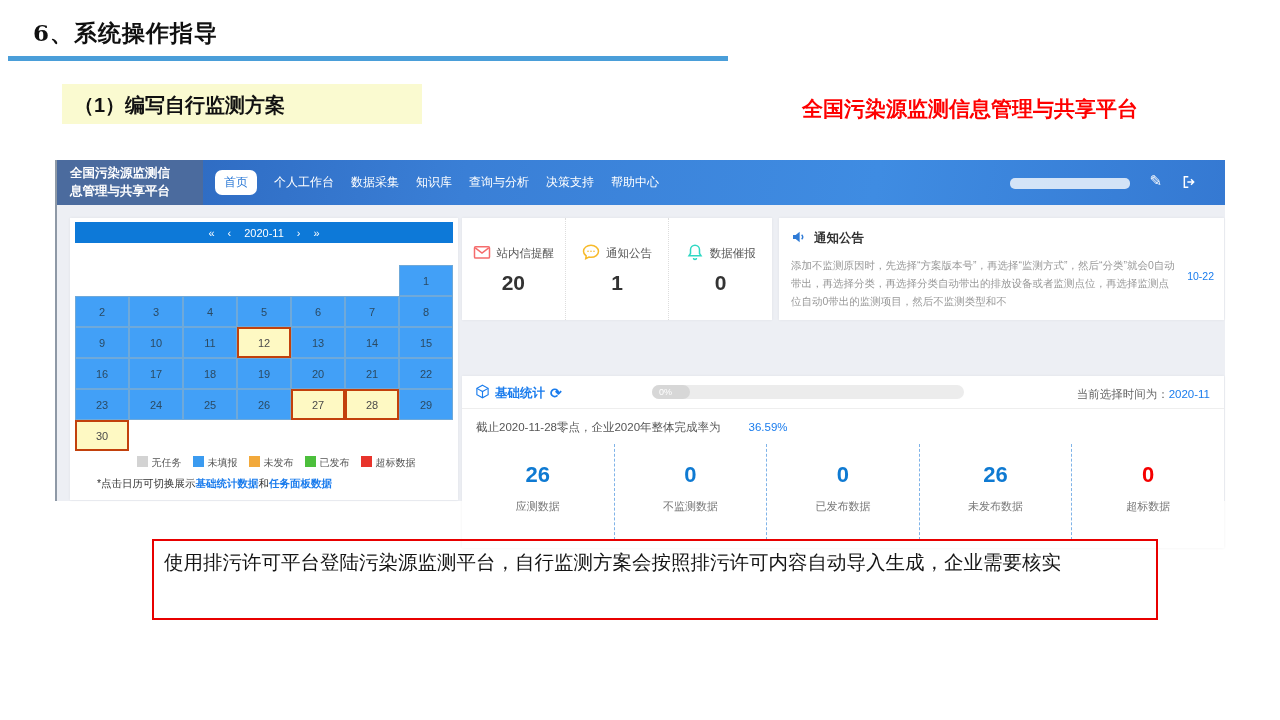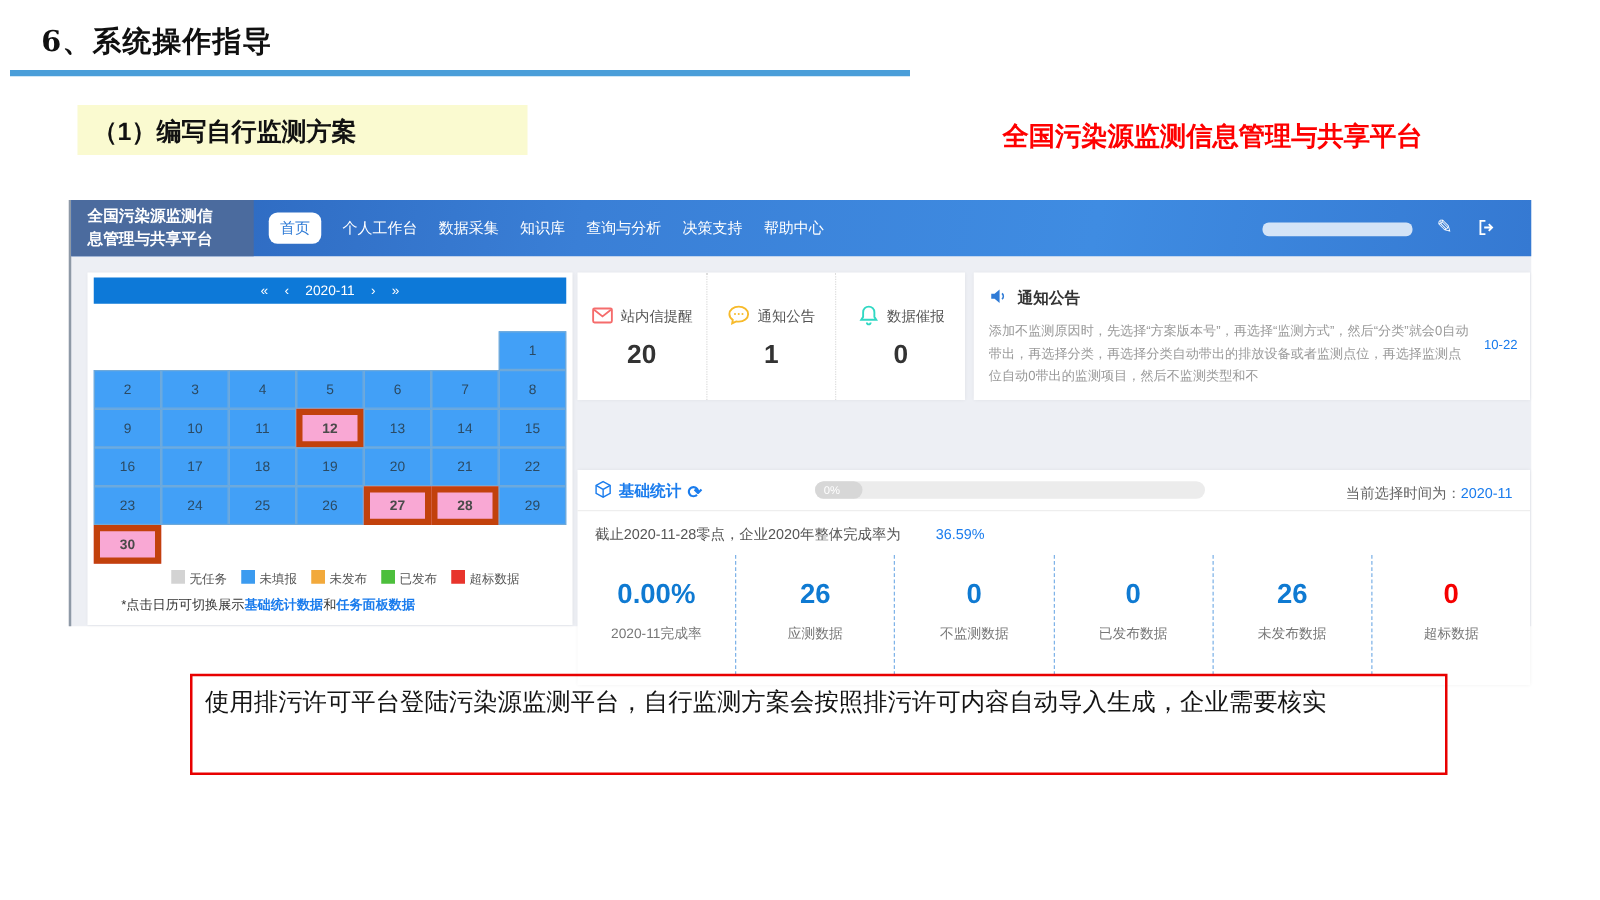--- a/index.html
+++ b/index.html
@@ -38,21 +38,21 @@
   .cal-head { position:absolute; left:5px; right:5px; top:4px; height:21px; background:#0d79d8;
               color:#fff; font-size:11px; display:flex; align-items:center; justify-content:center; gap:13px; }
   .cal-head span { cursor:pointer; }
   .cal-weekdays { position:absolute; left:5px; right:5px; top:29px; display:grid;
                   grid-template-columns:repeat(7,1fr); gap:6px; }
   .wd { background:#f6f6f6; height:16px; line-height:16px; text-align:center; font-size:10px; color:#555; }
   .cal-grid { position:absolute; left:5px; right:5px; top:47px; display:grid;
               grid-template-columns:repeat(7,1fr); grid-auto-rows:31px; }
   .cal-cell { font-size:11px; display:flex; align-items:center; justify-content:center; }
   .cal-cell.blue { background:#42a0f7; border:1px solid #6fa9d9; color:#2b4a63; cursor:pointer; }
-  .cal-cell.gray { background:#f9a8d4; border:5px solid #c2410c; color:#4a4a4a; cursor:pointer;font-weight:bold; }
+  .cal-cell.gray { background:#fef9c3; border:2px solid #c2410c; color:#4a4a4a; cursor:pointer; }
   .cal-legend { position:absolute; left:0; right:0; top:238px; display:flex; justify-content:center;
                 align-items:center; gap:11px; font-size:10px; color:#555;margin-left:24px; }
   .cal-legend .sw { display:inline-block; width:11px; height:11px; margin-right:4px; vertical-align:-1px; }
   .cal-note { position:absolute; left:27px; top:259px; font-size:10.5px; color:#333; }
   .cal-note b { color:#1a7ced; cursor:pointer; }
 
   
   .quick-card { left:405px; top:58px; width:310px; height:102px; display:flex; box-shadow:0 0 3px rgba(0,0,0,.06); }
   .qs-item { flex:1; display:flex; flex-direction:column; align-items:center; justify-content:center; gap:8px; }
   .qs-item + .qs-item { border-left:1px dotted #ddd; }
@@ -250,24 +250,20 @@
     </div>
     <div class="time-sel">
       <span>当前选择时间为：</span><b>2020-11</b>
     </div>
     <div class="stats-divider"></div>
     <div class="stats-summary">
       <span>截止2020-11-28零点，企业2020年整体完成率为</span><b>36.59%</b>
     </div>
     <div class="metrics">
         <div class="metric">
-          <div class="num" style="color: rgb(15, 122, 210);">0.00%</div>
-          <div class="lbl">2020-11完成率</div>
-        </div>
-        <div class="metric">
           <div class="num" style="color: rgb(15, 122, 210);">26</div>
           <div class="lbl">应测数据</div>
         </div>
         <div class="metric">
           <div class="num" style="color: rgb(15, 122, 210);">0</div>
           <div class="lbl">不监测数据</div>
         </div>
         <div class="metric">
           <div class="num" style="color: rgb(15, 122, 210);">0</div>
           <div class="lbl">已发布数据</div>

